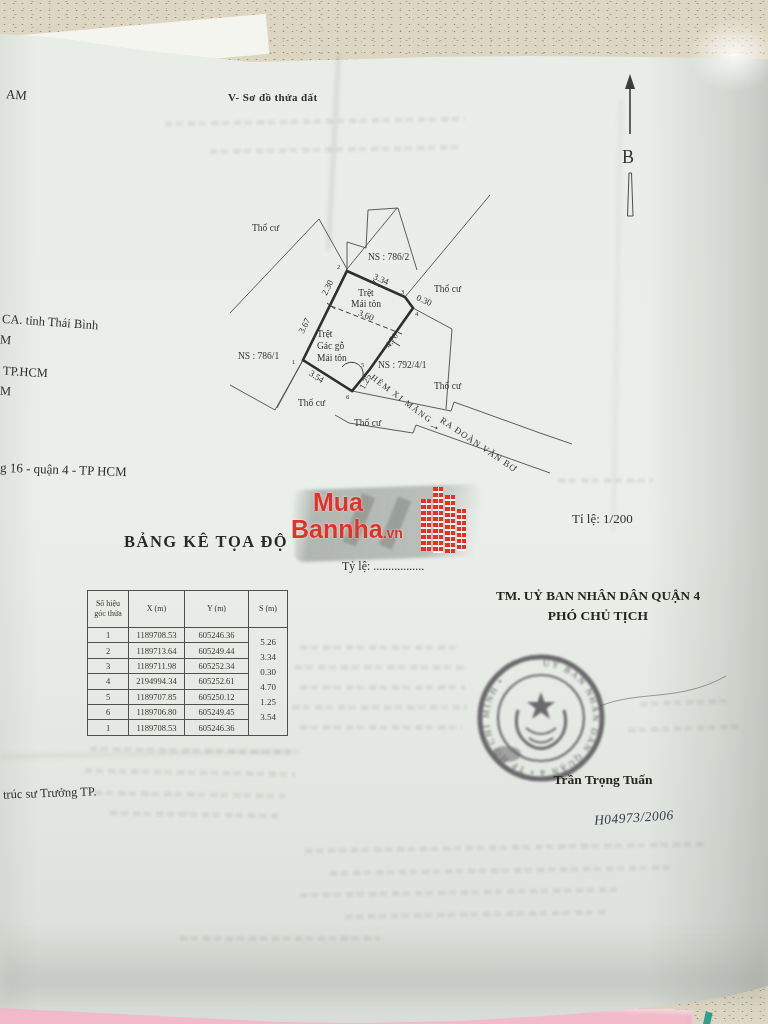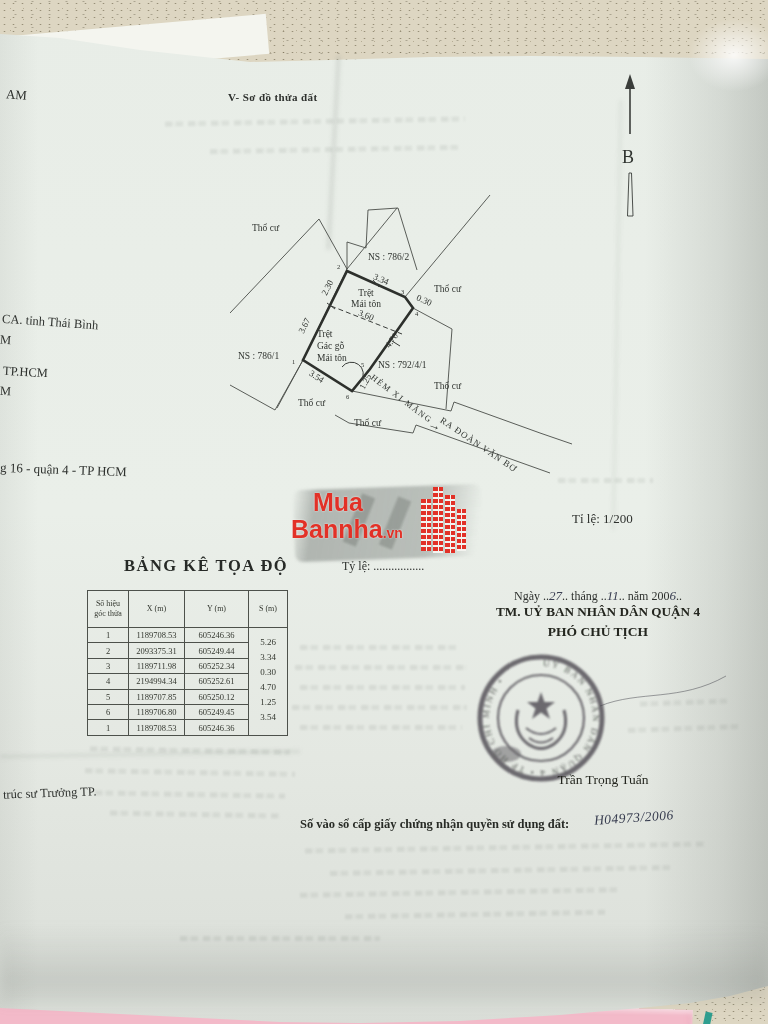--- a/index.html
+++ b/index.html
@@ -31,37 +31,37 @@
     background:radial-gradient(rgba(255,255,255,.85), rgba(255,255,255,0) 70%);}
   .shade-bottom{left:0;top:925px;width:768px;height:80px;filter:blur(6px);
     background:linear-gradient(180deg, rgba(118,122,116,0), rgba(118,122,116,.20) 70%, rgba(118,122,116,.08));}
   .bleed{height:5px;opacity:.45;filter:blur(.8px);
     background:repeating-linear-gradient(90deg, rgba(98,104,98,.26) 0 7px, rgba(98,104,98,.06) 7px 11px, rgba(98,104,98,.22) 11px 18px, transparent 18px 23px);}
   
   .frag{font-size:12.5px;white-space:nowrap;}
   .doc-title{left:228px;top:91px;font-size:11px;font-weight:bold;letter-spacing:.4px;}
   .scale-note{left:572px;top:511px;font-size:13px;font-weight:normal;}
   .scale-blank{left:342px;top:559px;font-size:12px;}
-  .table-title{left:124px;top:556px;font-size:16.5px;font-weight:bold;letter-spacing:1.5px;color:#272a27;}
+  .table-title{left:124px;top:532px;font-size:16.5px;font-weight:bold;letter-spacing:1.5px;color:#272a27;}
   
   .ctable{left:87px;top:590px;border-collapse:collapse;font-size:8.5px;color:#33372f;}
   .ctable td,.ctable th{border:1px solid #4d514b;padding:0;text-align:center;font-weight:normal;}
   .ctable th{height:36px;font-size:8px;line-height:1.25;}
   .ctable td{height:14.4px;}
   .c1{width:40px;}.c2{width:55px;}.c3{width:63px;}.c4{width:38px;position:relative;}
   .scol{position:relative;padding:0;}
   .sval{position:absolute;left:0;width:100%;text-align:center;font-size:9px;}
   
   .approval{left:430px;top:588px;width:336px;text-align:center;}
   .dateline{font-size:12px;white-space:nowrap;}
   .hw{font-style:italic;color:#3a3f52;font-size:13px;}
   .auth{font-size:13.2px;font-weight:bold;margin-top:0;color:#24261f;}
   .kt{font-size:13px;font-weight:bold;margin-top:4px;color:#24261f;}
   .pho{font-size:13.5px;font-weight:bold;margin-top:4px;color:#24261f;}
-  .signer{left:528px;top:772px;width:150px;text-align:center;font-size:13.5px;font-weight:normal;color:#24261f;}
+  .signer{left:528px;top:772px;width:150px;text-align:center;font-size:13.5px;font-weight:bold;color:#24261f;}
   .registry{left:300px;top:817px;font-size:12.5px;font-weight:bold;white-space:nowrap;color:#282b26;}
   .regnum{left:594px;top:810px;font-size:13.5px;font-style:italic;color:#363b4e;transform:rotate(-4deg);letter-spacing:.5px;}
   
   .wm-blob{left:294px;top:487px;width:188px;height:72px;border-radius:8px;transform:rotate(-2deg);filter:blur(1.5px);
     background:linear-gradient(100deg, rgba(120,126,122,0) 0, rgba(120,126,122,.5) 12%, rgba(118,124,120,.42) 70%, rgba(120,126,122,0) 96%);}
   .wm-stroke{width:14px;height:52px;background:rgba(96,102,98,.35);filter:blur(1.2px);}
   .wm-word{font-family:"Liberation Sans",sans-serif;font-weight:bold;color:#e23127;font-size:25px;line-height:1;
     text-shadow:0 0 2px rgba(255,255,255,.85);}
   .wm-tld{font-size:14px;}
   .bcol{background:repeating-linear-gradient(180deg, transparent 0 4px, #f3f4f0 4px 6px),
@@ -207,21 +207,21 @@
         <span class="sval" style="top:9px;">5.26</span>
         <span class="sval" style="top:24px;">3.34</span>
         <span class="sval" style="top:39px;">0.30</span>
         <span class="sval" style="top:54px;">4.70</span>
         <span class="sval" style="top:69px;">1.25</span>
         <span class="sval" style="top:84px;">3.54</span>
       </td>
     </tr>
     <tr>
           <td>2</td>
-          <td>2093375.31</td>
+          <td>1189713.64</td>
           <td>605249.44</td>
         </tr>
     <tr>
           <td>3</td>
           <td>1189711.98</td>
           <td>605252.34</td>
         </tr>
     <tr>
           <td>4</td>
           <td>2194994.34</td>
@@ -239,23 +239,20 @@
         </tr>
     <tr>
           <td>1</td>
           <td>1189708.53</td>
           <td>605246.36</td>
         </tr>
   </tbody>
     </table>
 
   <div class="abs approval">
-    <div class="dateline">
-      <span>Ngày ..</span><span class="hw">27</span><span>.. tháng ..</span><span class="hw">11</span><span>.. năm 200</span><span class="hw">6</span><span>..</span>
-    </div>
     <div class="auth">TM. UỶ BAN NHÂN DÂN QUẬN 4</div>
     <div class="pho">PHÓ CHỦ TỊCH</div>
   </div>
 
   <svg class="abs" style="left:466px;top:650px;" width="152" height="142" viewBox="0 0 152 142">
     <defs>
       <path id="ringPath" d="M75,16 a52,52 0 1,1 -0.1,0 z"></path>
       <filter id="blur1">
           <feGaussianBlur stdDeviation="1.1"></feGaussianBlur>
         </filter>
@@ -273,21 +270,20 @@
         <path d="M60,78 q15,12 30,0" fill="none" stroke="#49454d" stroke-width="2"></path>
         <path d="M63,88 q12,9 24,0" fill="none" stroke="#49454d" stroke-width="2"></path>
       </g>
     </g>
   </svg>
   <svg class="abs" style="left:560px;top:660px;" width="208" height="70" viewBox="0 0 208 70">
     <path d="M40,46 C 80,30 120,42 166,16" fill="none" stroke="rgba(70,70,78,.5)" stroke-width="1"></path>
   </svg>
   <div class="abs signer">Trần Trọng Tuấn</div>
 
-  <div class="abs registry">Số vào sổ cấp giấy chứng nhận quyền sử dụng đất:</div>
   <div class="abs regnum">H04973/2006</div>
 
   <div class="abs frag" style="left:6px;top:87px;transform:rotate(4deg);font-size:13px;">AM</div>
   <div class="abs frag" style="left:2px;top:315px;transform:rotate(4deg);">CA. tỉnh Thái Bình</div>
   <div class="abs frag" style="left:0;top:333px;transform:rotate(4deg);">M</div>
   <div class="abs frag" style="left:3px;top:365px;transform:rotate(3deg);">TP.HCM</div>
   <div class="abs frag" style="left:0;top:384px;transform:rotate(3deg);">M</div>
   <div class="abs frag" style="left:0;top:462px;transform:rotate(2deg);font-size:13px;">g 16 - quận 4 - TP HCM</div>
   <div class="abs frag" style="left:3px;top:786px;transform:rotate(-2deg);">trúc sư Trưởng TP.</div>
 

